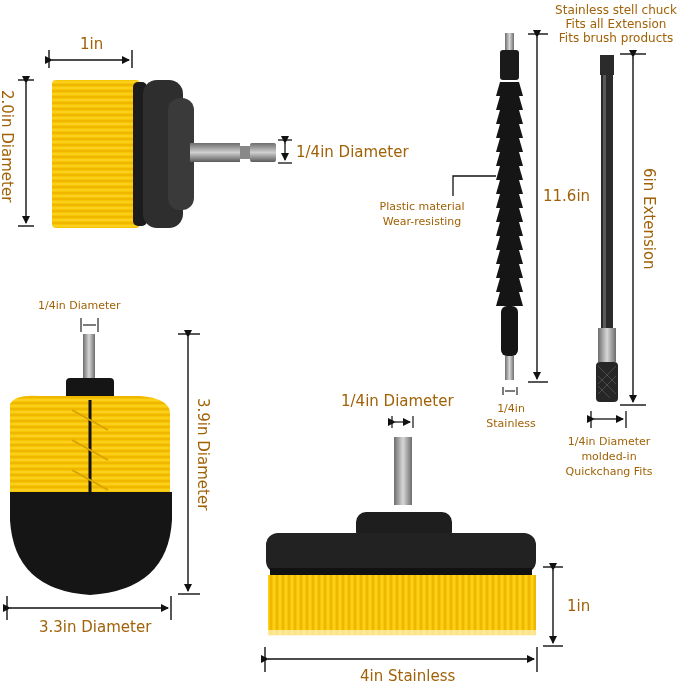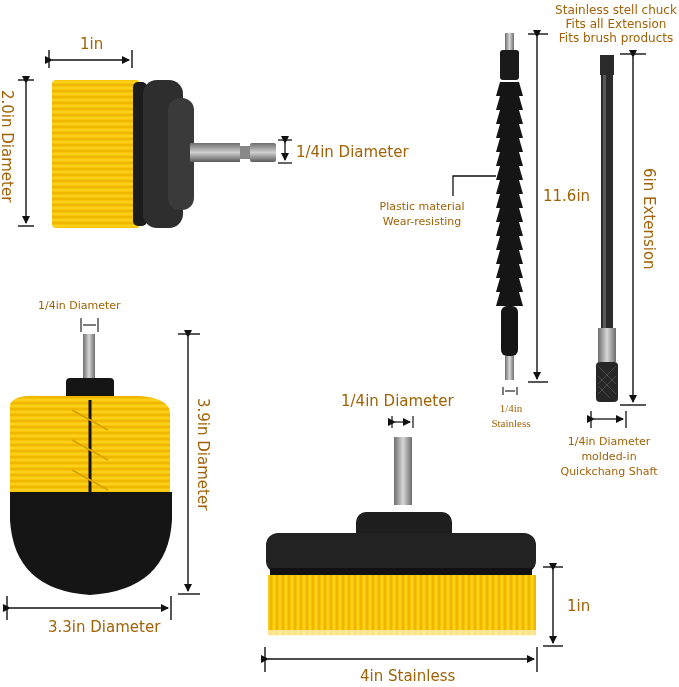--- a/index.html
+++ b/index.html
@@ -189,36 +189,36 @@
 
 <div class="lbl" style="left:80px;top:36px;">1in</div>
 <div class="lbl vert" style="left:-2px;top:90px;transform:none;">2.0in Diameter</div>
 <div class="lbl" style="left:296px;top:144px;">1/4in Diameter</div>
 
 <div class="lbl sm center" style="left:362px;top:199px;width:120px;">
   <div>Plastic material</div>
   <div>Wear-resisting</div>
 </div>
 <div class="lbl" style="left:543px;top:188px;">11.6in</div>
-<div class="lbl sm center" style="left:478px;top:401px;width:66px;font-family:Liberation Serif, serif;">
+<div class="lbl sm center" style="left:478px;top:401px;width:66px;">
   <div>1/4in</div>
   <div>Stainless</div>
 </div>
 
 <div class="lbl sm center" style="left:552px;top:3px;width:128px;font-size:12px;line-height:14px;">
   <div>Stainless stell chuck</div>
   <div>Fits all Extension</div>
   <div>Fits brush products</div>
 </div>
 <div class="lbl vert" style="left:640px;top:168px;">6in Extension</div>
 <div class="lbl sm center" style="left:548px;top:434px;width:122px;">
   <div>1/4in Diameter</div>
   <div>molded-in</div>
-  <div>Quickchang Shaft</div>
+  <div>Quickchang Fits</div>
 </div>
 
 <div class="lbl sm" style="left:38px;top:298px;">1/4in Diameter</div>
 <div class="lbl vert" style="left:194px;top:398px;">3.9in Diameter</div>
-<div class="lbl" style="left:48px;top:619px;">3.3in Diameter</div>
+<div class="lbl" style="left:39px;top:619px;">3.3in Diameter</div>
 
 <div class="lbl" style="left:341px;top:393px;">1/4in Diameter</div>
 <div class="lbl" style="left:567px;top:598px;">1in</div>
 <div class="lbl" style="left:360px;top:668px;">4in Stainless</div>
 
 </body></html>

